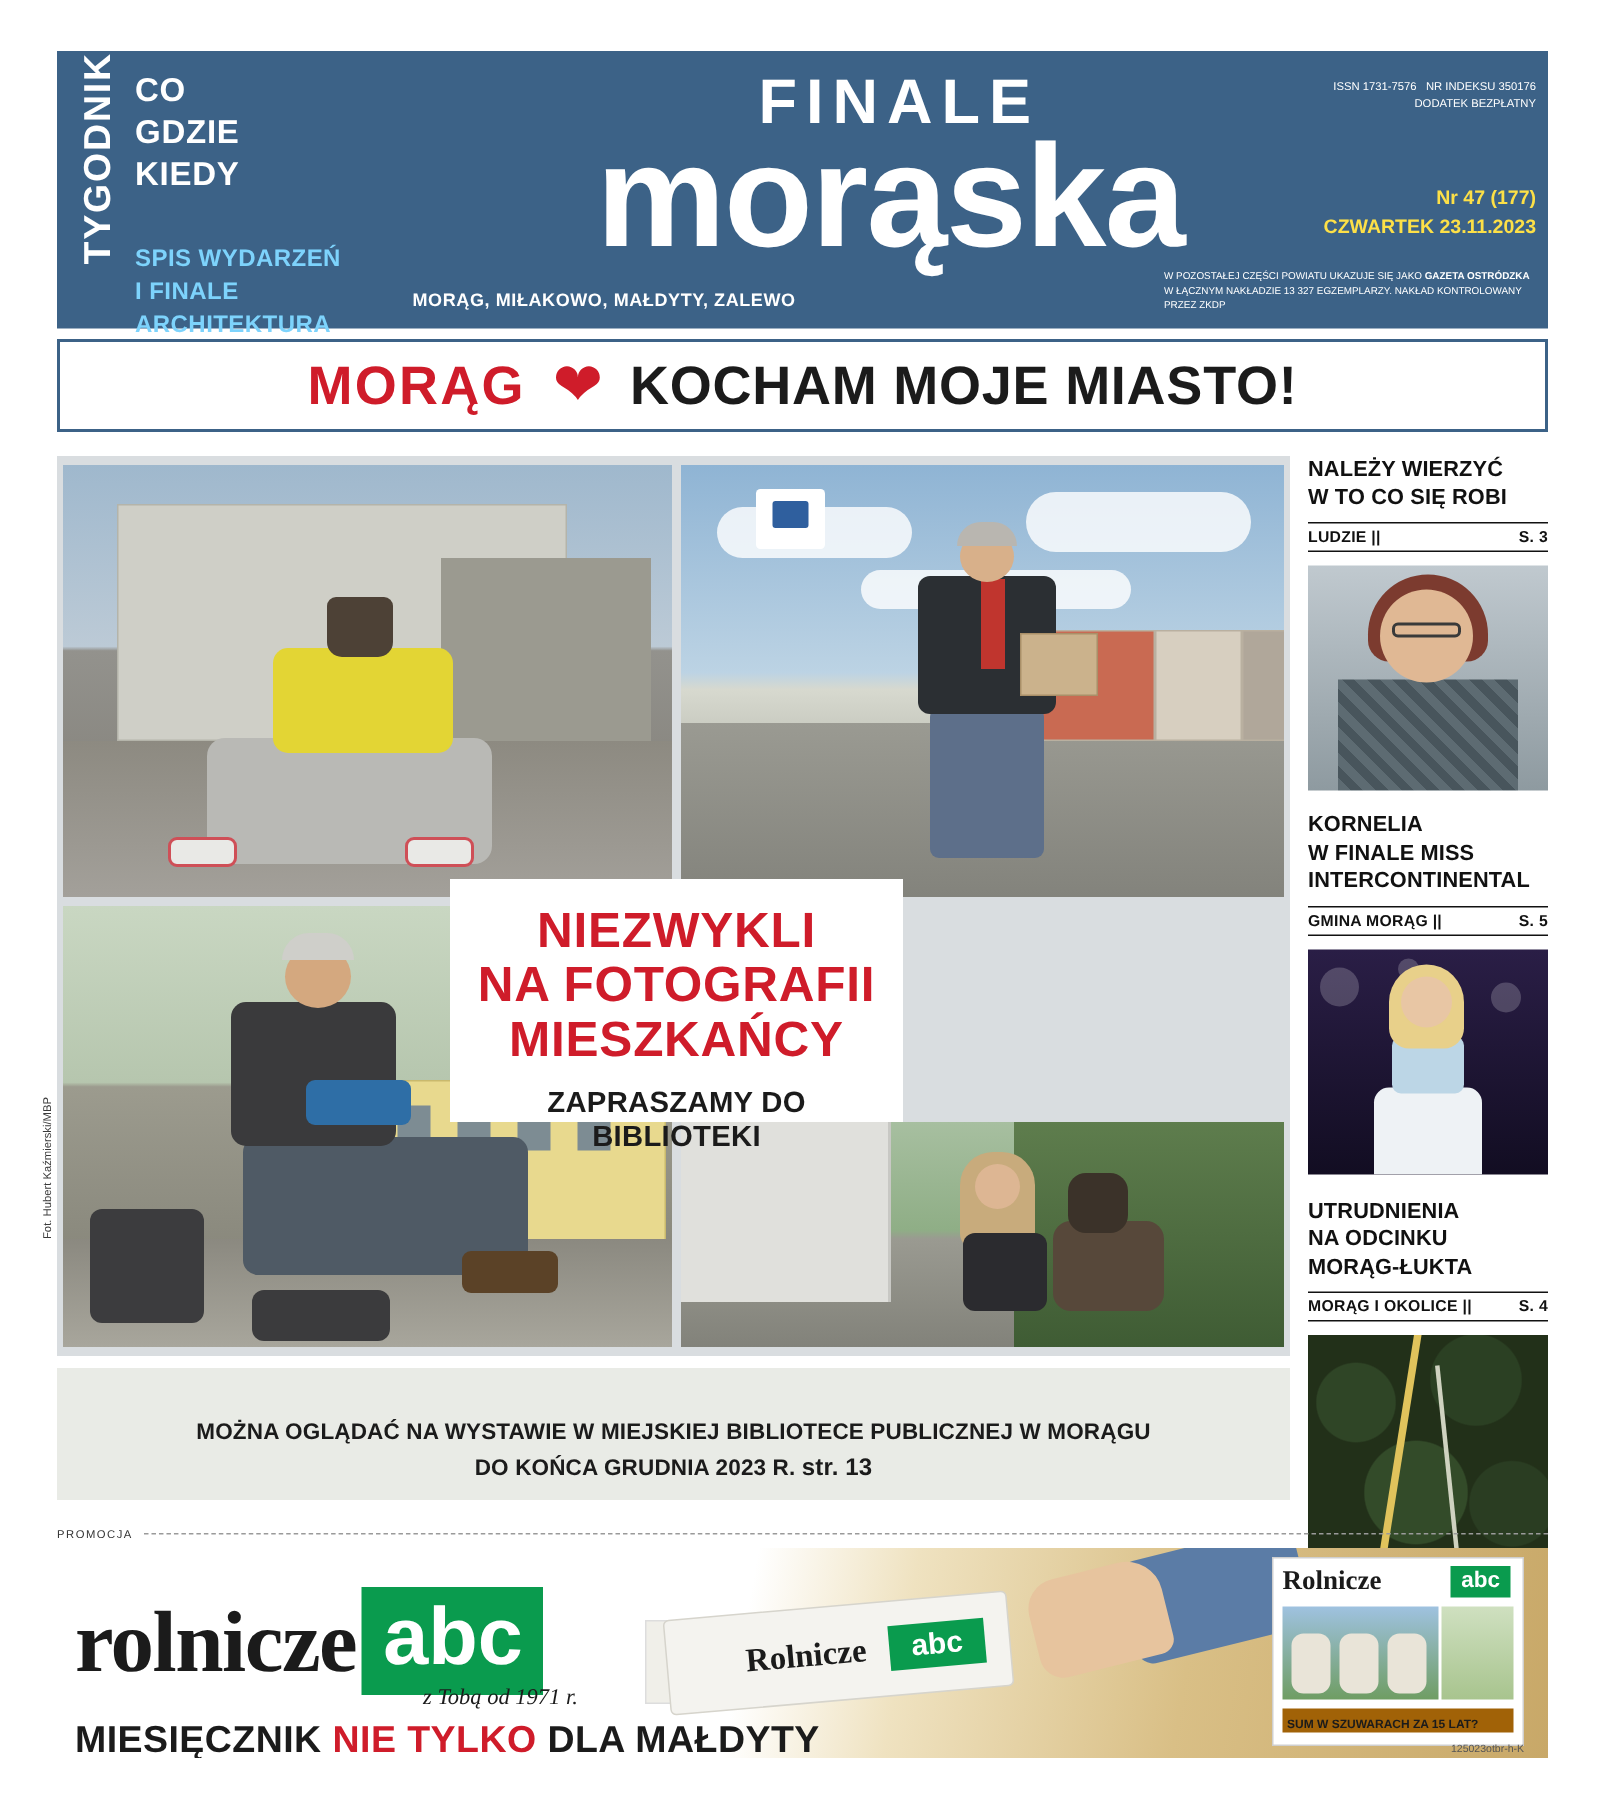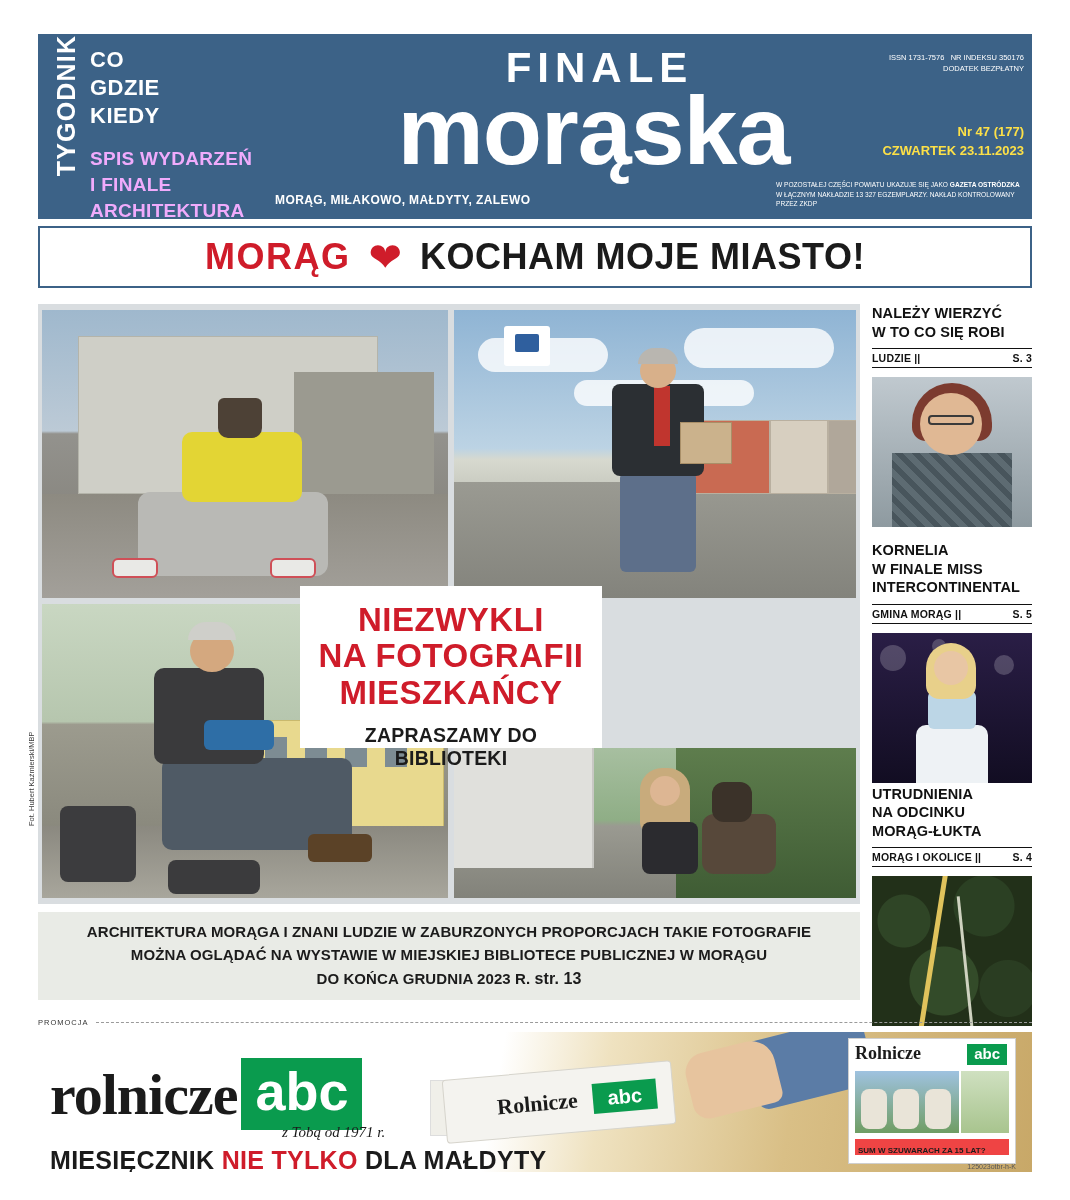--- a/index.html
+++ b/index.html
@@ -48,23 +48,23 @@
     padding-top: 12px;
   }
   .cgk-line {
     color: #ffffff;
     font-size: 22px;
     font-weight: bold;
     line-height: 1.27;
     letter-spacing: .5px;
   }
   .cgk-sub {
-    margin-top: 16px;
-    color: #f0abfc;
-    font-size: 19px;
+    margin-top: 32px;
+    color: #7dd3fc;
+    font-size: 16px;
     font-weight: bold;
     line-height: 1.38;
     letter-spacing: .3px;
   }
   .title-col {
     flex: 1;
     position: relative;
     padding-top: 10px;
   }
   .gazeta {
@@ -455,21 +455,21 @@
   .ad .cover .cpic .f1,.ad .cover .cpic .f2,.ad .cover .cpic .f3 {
     position: absolute; bottom: 4px; width: 26px; height: 40px; background: #e9e4d8; border-radius: 8px;
   }
   .ad .cover .cpic .f1 { left: 6px; } .ad .cover .cpic .f2 { left: 38px; } .ad .cover .cpic .f3 { left: 70px; }
   .ad .cover .cside {
     position: absolute; right: 6px; top: 32px; width: 48px; height: 62px;
     background: linear-gradient(#cfe0c0, #a8c48e);
   }
   .ad .cover .cbar {
     position: absolute; left: 6px; bottom: 8px; right: 6px; height: 16px;
-    background: #ef4444;
+    background: #a16207;
   }
   .ad .cover .cbar span {
     font-size: 8px; font-weight: bold; color: #1b1b1b; line-height: 16px; padding-left: 3px;
   }
   .ad .code {
     position: absolute; right: 16px; bottom: 2px;
     font-size: 7px; color: #555;
   }
   .mini-left {
     position: absolute; left: 392px; top: 48px; width: 28px; height: 56px;
@@ -593,21 +593,21 @@
     <div class="l">NIEZWYKLI</div>
     <div class="l">NA FOTOGRAFII</div>
     <div class="l">MIESZKAŃCY</div>
     <div class="sub">ZAPRASZAMY DO BIBLIOTEKI</div>
   </div>
 
   <div class="photo-credit">Fot. Hubert Kaźmierski/MBP</div>
 
   <div class="caption">
     <p>
-      <span>ARCHITEKTURA MORĄGA I ZNANI LUDZIE W ZABURZONYCH PROPORCJACH TAKIE FOTOGRAFIE</span><br>
+      <br>
       <span>MOŻNA OGLĄDAĆ NA WYSTAWIE W MIEJSKIEJ BIBLIOTECE PUBLICZNEJ W MORĄGU</span><br>
       <span>DO KOŃCA GRUDNIA 2023 R.</span>
       <span class="pg">str. 13</span>
     </p>
   </div>
 
   <div class="rail">
 
     <div>
       <div class="rail-title">
@@ -640,21 +640,21 @@
         <div class="spot s1"></div>
           <div class="spot s2"></div>
           <div class="spot s3"></div>
         <div class="mskirt"></div>
           <div class="mtop"></div>
           <div class="mhair"></div>
           <div class="mh"></div>
       </div>
     </div>
 
-    <div style="margin-top:2px">
+    <div style="margin-top:16px">
       <div class="rail-title">
         <div>UTRUDNIENIA</div>
         <div>NA ODCINKU</div>
         <div>MORĄG-ŁUKTA</div>
       </div>
       <div class="rail-meta">
         <span>MORĄG I OKOLICE ||</span>
         <span>S. 4</span>
       </div>
       <div class="rail-img img-map">

